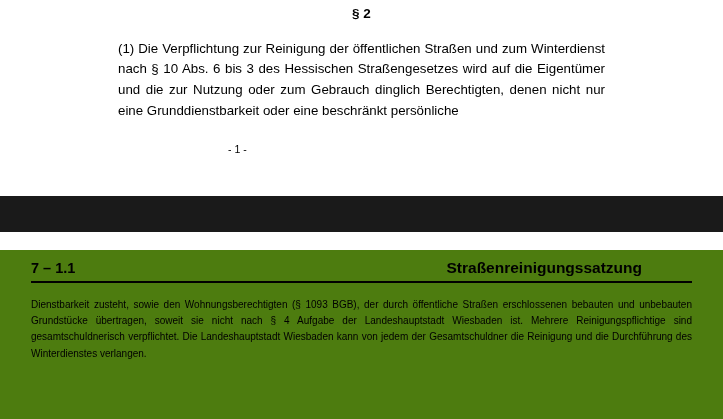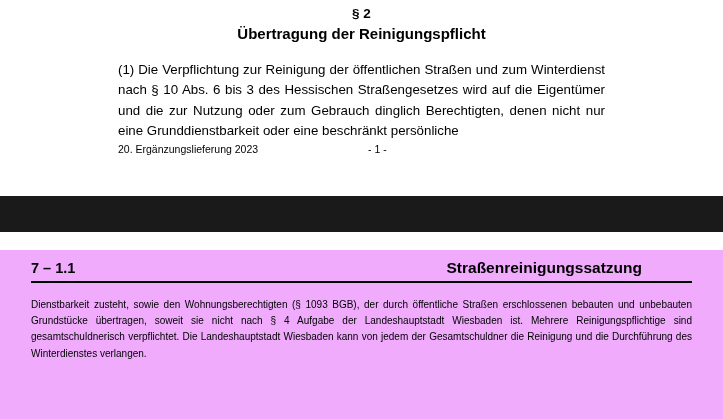--- a/index.html
+++ b/index.html
@@ -86,21 +86,21 @@
     background: #ffffff;
   }
 
   
   .page-bottom {
     position: absolute;
     left: 0;
     top: 250px;
     width: 723px;
     height: 169px;
-    background: #f0abfc;
+    background: #4d7c0f;
   }
   .head-row {
     position: relative;
     margin: 9px 31px 0 31px;
     display: flex;
     align-items: baseline;
     font-weight: bold;
   }
   .head-id {
     font-size: 14.5px;
@@ -125,24 +125,22 @@
     text-justify: inter-word;
   }
 </style>
 </head>
 <body>
 
 <div class="page">
 
   <div class="page-top">
     <div class="para-title">§ 2</div>
-    <div class="doc-title">Übertragung der Reinigungspflicht</div>
     <div class="body-text-top">(1) Die Verpflichtung zur Reinigung der öffentlichen Straßen und zum Winterdienst nach § 10 Abs. 6 bis 3 des Hessischen Straßengesetzes wird auf die Eigentümer und die zur Nutzung oder zum Gebrauch dinglich Berechtigten, denen nicht nur eine Grunddienstbarkeit oder eine beschränkt persönliche</div>
     <div class="footer-row">
-      <span class="footer-left">20. Ergänzungslieferung 2023</span>
       <span class="footer-page">- 1 -</span>
     </div>
   </div>
 
   <div class="band"></div>
   <div class="gap"></div>
 
   <div class="page-bottom">
     <div class="head-row">
       <span class="head-id">7 – 1.1</span>

